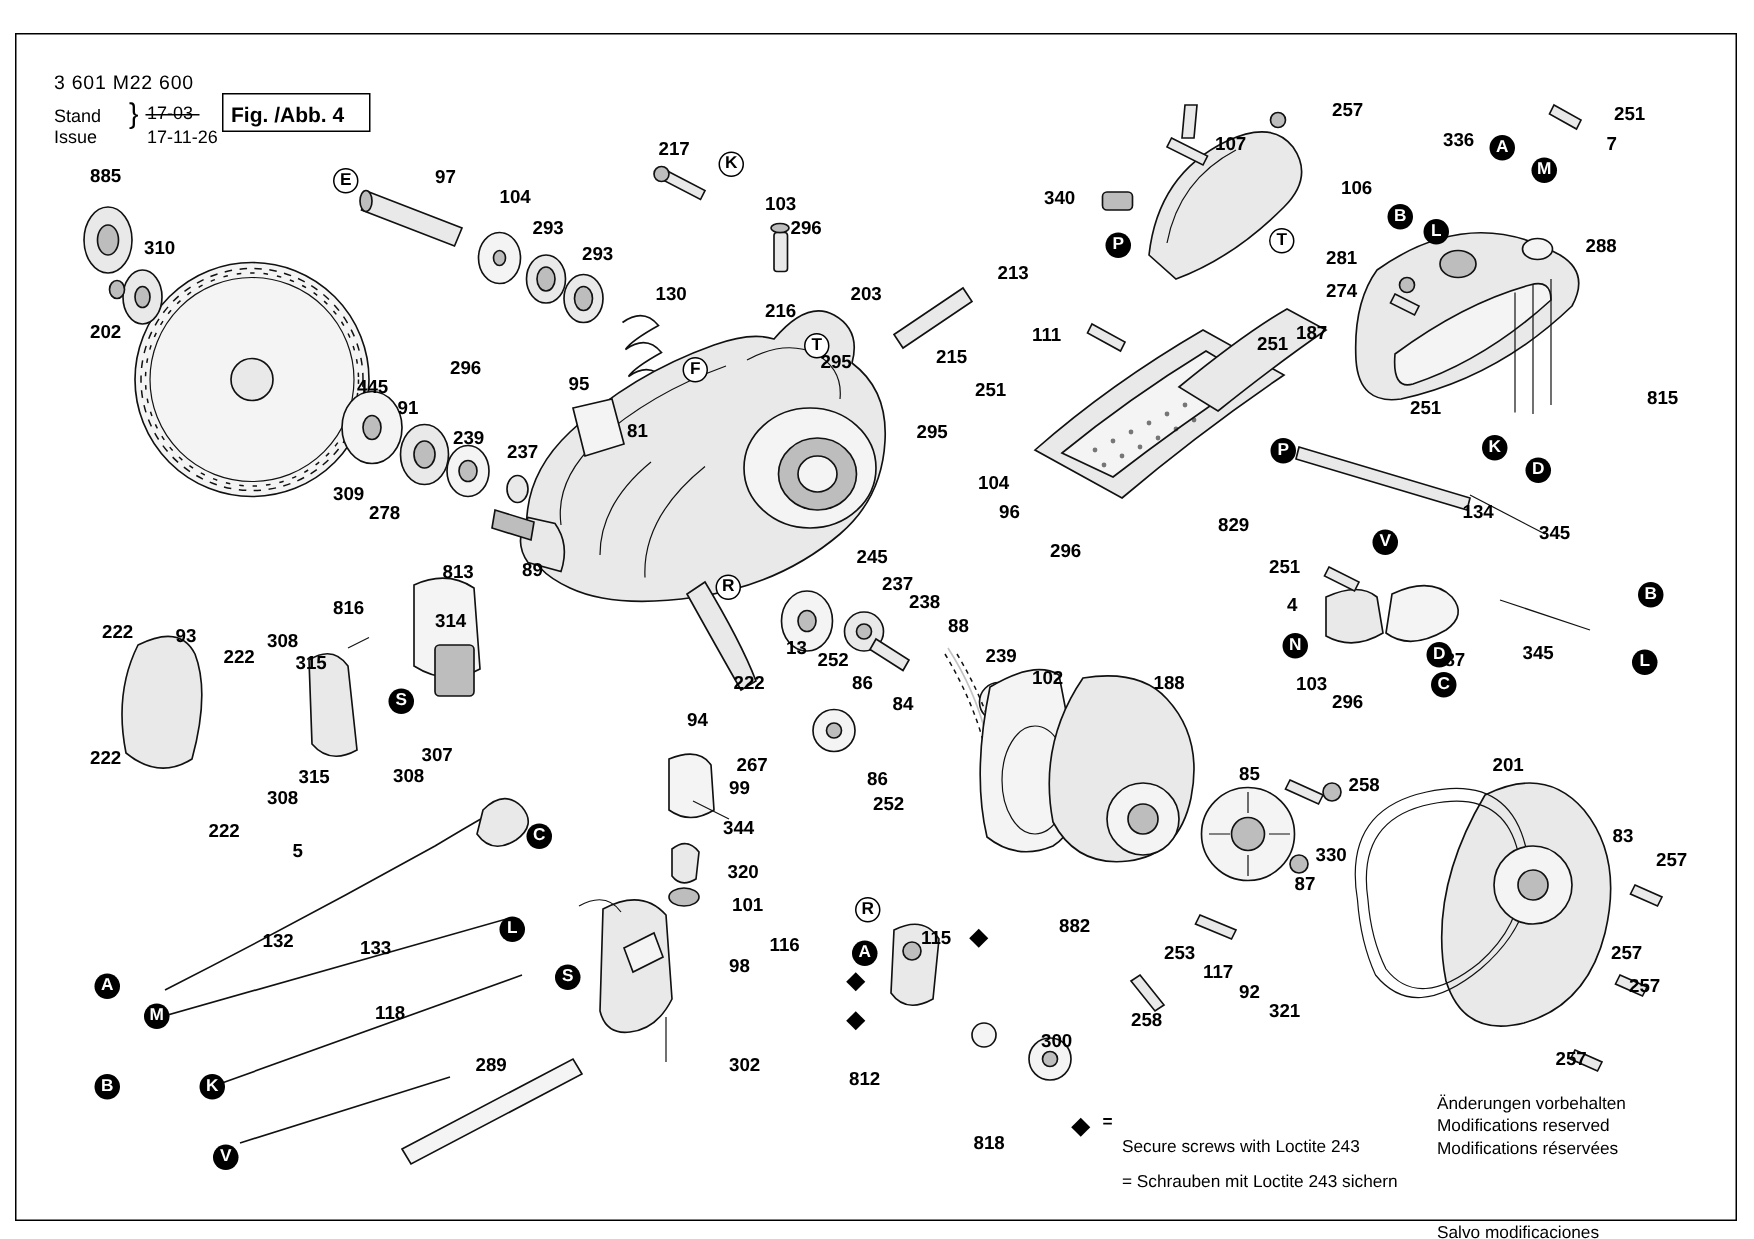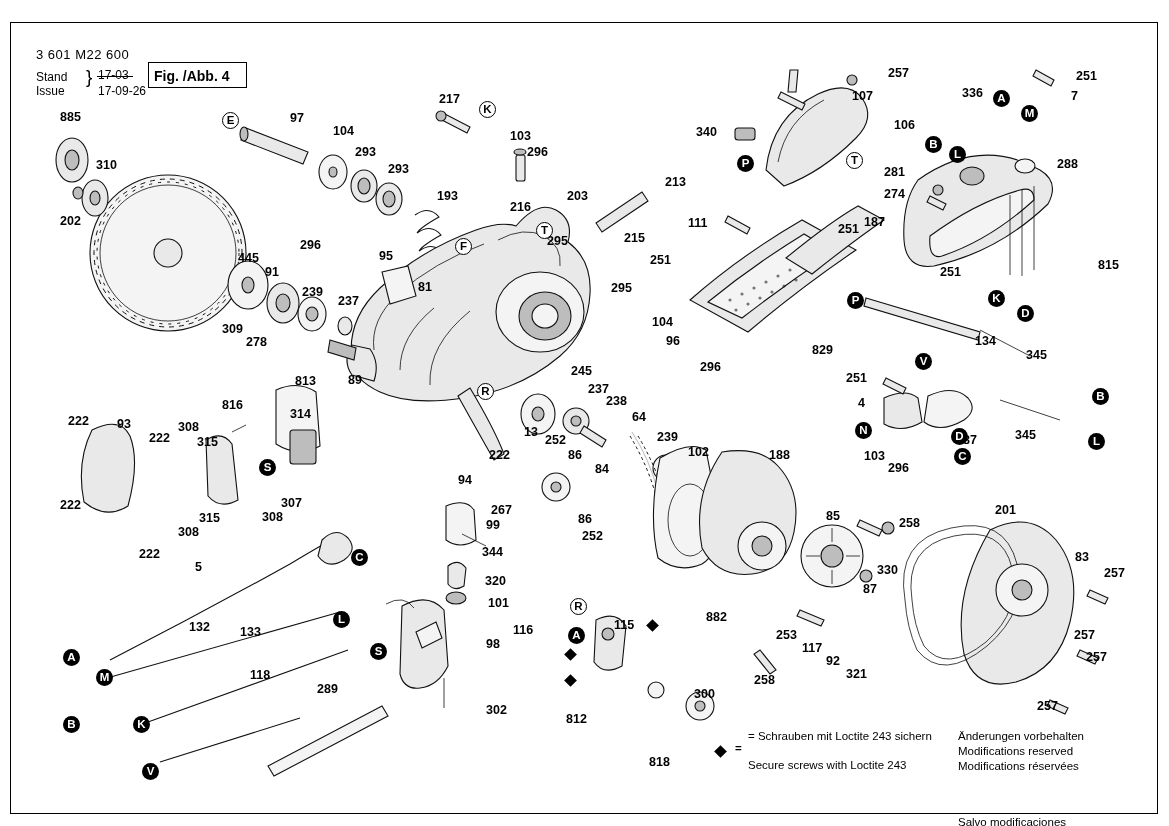--- a/index.html
+++ b/index.html
@@ -37,21 +37,21 @@
 <div id="page">
 
   <div class="frame"></div>
 
   <div class="hdr" id="partno">3 601 M22 600</div>
   <div class="hdr" id="standlbl">Stand</div>
   <div class="hdr" id="issuelbl">Issue</div>
   <div class="hdr" id="brace">}</div>
   <div class="hdr" id="standval">17-03</div>
   <div id="standstrike"></div>
-  <div class="hdr" id="issueval">17-09-26</div>
+  <div class="hdr" id="issueval">17-11-26</div>
   <div id="figbox">
     <span>Fig. /Abb. 4</span>
   </div>
 
   <svg class="art" viewBox="0 0 1169 826">
 
     <g>
       <circle cx="168" cy="253" r="78" class="p-fill2"></circle>
       <circle cx="168" cy="253" r="68" class="p-thin"></circle>
       <circle cx="168" cy="253" r="14" class="p-fill"></circle>
@@ -243,21 +243,21 @@
     <div class="num" style="left:290px; top:111px">97</div>
     <div class="num" style="left:333px; top:124px">104</div>
     <div class="num" style="left:355px; top:145px">293</div>
     <div class="num" style="left:388px; top:162px">293</div>
     <div class="num" style="left:439px; top:92px">217</div>
     <div class="num" style="left:510px; top:129px">103</div>
     <div class="num" style="left:527px; top:145px">296</div>
     <div class="num" style="left:510px; top:200px">216</div>
     <div class="num" style="left:567px; top:189px">203</div>
     <div class="num" style="left:665px; top:175px">213</div>
-    <div class="num" style="left:437px; top:189px">193</div>
+    <div class="num" style="left:437px; top:189px">130</div>
     <div class="num" style="left:547px; top:234px">295</div>
     <div class="num" style="left:624px; top:231px">215</div>
     <div class="num" style="left:300px; top:238px">296</div>
     <div class="num" style="left:379px; top:249px">95</div>
     <div class="num" style="left:238px; top:251px">445</div>
     <div class="num" style="left:265px; top:265px">91</div>
     <div class="num" style="left:302px; top:285px">239</div>
     <div class="num" style="left:338px; top:294px">237</div>
     <div class="num" style="left:222px; top:322px">309</div>
     <div class="num" style="left:246px; top:335px">278</div>
@@ -280,21 +280,21 @@
     <div class="num" style="left:262px; top:510px">308</div>
     <div class="num" style="left:281px; top:496px">307</div>
     <div class="num" style="left:139px; top:547px">222</div>
     <div class="num" style="left:458px; top:473px">94</div>
     <div class="num" style="left:489px; top:448px">222</div>
     <div class="num" style="left:524px; top:425px">13</div>
     <div class="num" style="left:545px; top:433px">252</div>
     <div class="num" style="left:571px; top:364px">245</div>
     <div class="num" style="left:588px; top:382px">237</div>
     <div class="num" style="left:606px; top:394px">238</div>
-    <div class="num" style="left:632px; top:410px">64</div>
+    <div class="num" style="left:632px; top:410px">88</div>
     <div class="num" style="left:657px; top:430px">239</div>
     <div class="num" style="left:568px; top:448px">86</div>
     <div class="num" style="left:595px; top:462px">84</div>
     <div class="num" style="left:578px; top:512px">86</div>
     <div class="num" style="left:582px; top:529px">252</div>
     <div class="num" style="left:666px; top:334px">96</div>
     <div class="num" style="left:700px; top:360px">296</div>
     <div class="num" style="left:688px; top:445px">102</div>
     <div class="num" style="left:769px; top:448px">188</div>
     <div class="num" style="left:864px; top:449px">103</div>
@@ -309,21 +309,21 @@
     <div class="num" style="left:826px; top:654px">92</div>
     <div class="num" style="left:846px; top:667px">321</div>
     <div class="num" style="left:754px; top:673px">258</div>
     <div class="num" style="left:995px; top:503px">201</div>
     <div class="num" style="left:1075px;top:550px">83</div>
     <div class="num" style="left:1104px;top:566px">257</div>
     <div class="num" style="left:1074px;top:628px">257</div>
     <div class="num" style="left:1086px;top:650px">257</div>
     <div class="num" style="left:1037px;top:699px">257</div>
     <div class="num" style="left:888px; top:66px">257</div>
-    <div class="num" style="left:852px; top:89px">107</div>
+    <div class="num" style="left:810px; top:89px">107</div>
     <div class="num" style="left:1076px;top:69px">251</div>
     <div class="num" style="left:1071px;top:89px">7</div>
     <div class="num" style="left:962px; top:86px">336</div>
     <div class="num" style="left:894px; top:118px">106</div>
     <div class="num" style="left:696px; top:125px">340</div>
     <div class="num" style="left:1057px;top:157px">288</div>
     <div class="num" style="left:884px; top:165px">281</div>
     <div class="num" style="left:884px; top:187px">274</div>
     <div class="num" style="left:864px; top:215px">187</div>
     <div class="num" style="left:838px; top:222px">251</div>
@@ -331,24 +331,24 @@
     <div class="num" style="left:940px; top:265px">251</div>
     <div class="num" style="left:1098px;top:258px">815</div>
     <div class="num" style="left:812px; top:343px">829</div>
     <div class="num" style="left:975px; top:334px">134</div>
     <div class="num" style="left:1026px;top:348px">345</div>
     <div class="num" style="left:846px; top:371px">251</div>
     <div class="num" style="left:858px; top:396px">4</div>
     <div class="num" style="left:956px; top:433px">287</div>
     <div class="num" style="left:1015px;top:428px">345</div>
     <div class="num" style="left:195px; top:560px">5</div>
-    <div class="num" style="left:189px; top:620px">132</div>
+    <div class="num" style="left:175px; top:620px">132</div>
     <div class="num" style="left:240px; top:625px">133</div>
     <div class="num" style="left:250px; top:668px">118</div>
-    <div class="num" style="left:317px; top:682px">289</div>
+    <div class="num" style="left:317px; top:703px">289</div>
     <div class="num" style="left:491px; top:503px">267</div>
     <div class="num" style="left:486px; top:518px">99</div>
     <div class="num" style="left:482px; top:545px">344</div>
     <div class="num" style="left:485px; top:574px">320</div>
     <div class="num" style="left:488px; top:596px">101</div>
     <div class="num" style="left:486px; top:637px">98</div>
     <div class="num" style="left:486px; top:703px">302</div>
     <div class="num" style="left:513px; top:623px">116</div>
     <div class="num" style="left:614px; top:618px">115</div>
     <div class="num" style="left:566px; top:712px">812</div>
@@ -388,21 +388,21 @@
     <div class="cirk" style="left:142px;top:763px">V</div>
     <div class="cir" style="left:570px;top:598px">R</div>
     <div class="cirk" style="left:568px;top:627px">A</div>
   </div>
 
   <div class="dia" style="left:648px;top:621px"></div>
   <div class="dia" style="left:566px;top:650px"></div>
   <div class="dia" style="left:566px;top:676px"></div>
   <div class="dia" style="left:716px;top:747px"></div>
 
-  <div class="note" style="left:748px;top:730px">= Schrauben mit Loctite 243 sichern</div>
+  <div class="note" style="left:748px;top:782px">= Schrauben mit Loctite 243 sichern</div>
   <div class="note" style="left:748px;top:759px">Secure screws with Loctite 243</div>
   <div class="note" style="left:735px;top:742px;font-weight:bold">=</div>
 
   <div class="legend" style="left:958px;top:730px">Änderungen vorbehalten</div>
   <div class="legend" style="left:958px;top:745px">Modifications reserved</div>
   <div class="legend" style="left:958px;top:760px">Modifications réservées</div>
   <div class="legend" style="left:958px;top:816px">Salvo modificaciones</div>
 
 </div>
 

